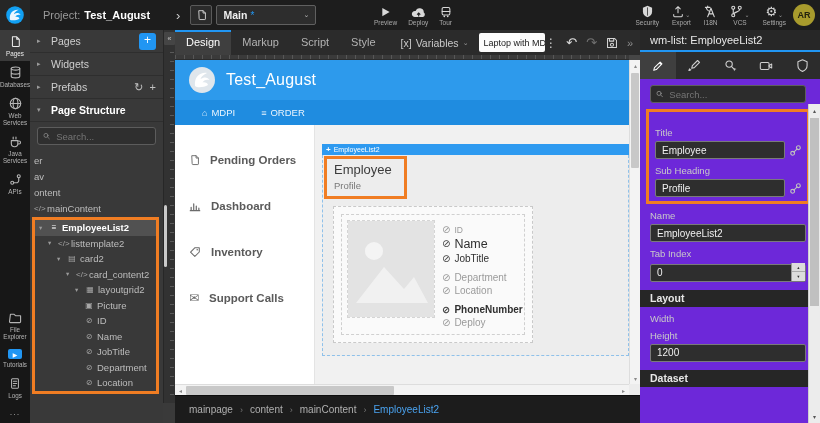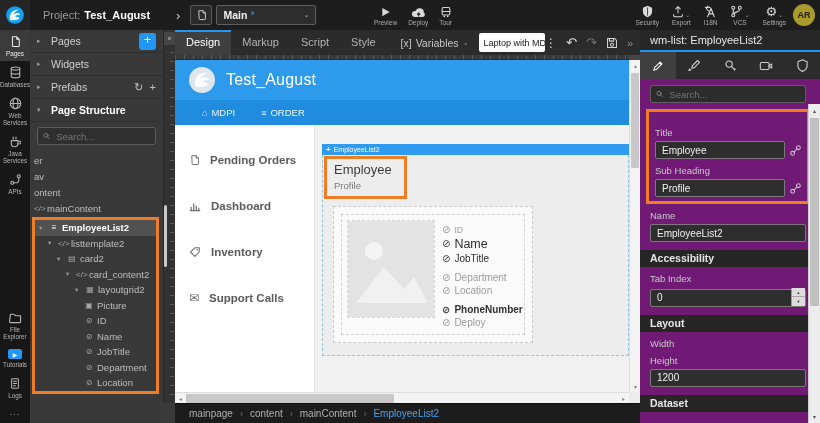--- a/index.html
+++ b/index.html
@@ -128,28 +128,28 @@
   .vscroll{position:absolute;top:5px;right:0;width:11px;bottom:11px;background:#f3f3f3;border-left:1px solid #ddd;}
   .hscroll{position:absolute;left:0;right:11px;bottom:0;height:11px;background:#f3f3f3;border-top:1px solid #ddd;display:flex;align-items:center;}
   .corner{position:absolute;right:0;bottom:0;width:11px;height:11px;background:#ececec;}
   .sc-arrow{color:#8a8a8a;font-size:6px;width:11px;height:11px;display:flex;align-items:center;justify-content:center;flex:none;cursor:pointer;}
   .vscroll .sc-arrow{position:absolute;left:0;}
   .vscroll .up{top:0;} .vscroll .down{bottom:0;}
   .v-thumb{position:absolute;left:1px;right:1px;top:13px;height:95px;background:#c8c8c8;border-radius:1px;cursor:pointer;}
   .h-thumb{height:9px;width:208px;background:#c8c8c8;border-radius:1px;cursor:pointer;}
   .h-track{flex:1;position:relative;height:100%;display:flex;align-items:center;}
 
-  .crumbs{height:20px;background:#1c1c1c;border-top:1px solid #0d0d0d;display:flex;align-items:center;
+  .crumbs{height:28px;background:#1c1c1c;border-top:1px solid #0d0d0d;display:flex;align-items:center;
           padding-left:14px;gap:7px;flex:none;font-size:10px;color:#b0b0b0;}
   .crumb{display:flex;align-items:center;gap:7px;cursor:pointer;}
   .crumb .sep{color:#777;font-size:9px;}
   .crumb.active .clabel{color:#4aa3f0;}
 
   
-  .rp{position:absolute;top:30px;left:640px;right:0;bottom:0;background:#701a75;overflow:hidden;}
+  .rp{position:absolute;top:30px;left:640px;right:0;bottom:0;background:#6d28d9;overflow:hidden;}
   .rp-head{height:22px;background:#272727;border-bottom:2px solid var(--accent);color:#e8e8e8;font-size:11px;
            display:flex;align-items:center;padding-left:10px;}
   .rp-tabs{height:27px;background:#2c2c2c;display:flex;}
   .rp-tab{flex:1;display:flex;align-items:center;justify-content:center;color:#cfcfcf;cursor:pointer;}
   .rp-tab.active{background:#3f3f3f;color:#fff;}
   .rp-body{padding:6px 14px 0 10px;}
   .rp-search{height:18px;background:#2c2c2c;border:1px solid #5f5f5f;border-radius:3px;display:flex;align-items:center;
              padding:0 5px;gap:4px;color:#9a9a9a;}
   .rp-search input{background:transparent;border:0;outline:0;color:#bdbdbd;font-size:9.5px;width:100%;font-family:inherit;}
   .hl-group{border:3px solid var(--highlight);padding:4px 6px;margin:6px -4px 0 -4px;}
@@ -692,21 +692,20 @@
             </svg>
           </span>
         </div>
       </div>
 
       <div class="rp-label">Name</div>
       <div class="rp-inrow">
         <input class="rp-input" value="EmployeeList2" style="">
       </div>
 
-      <div class="rp-section">Accessibility</div>
       <div class="rp-label">Tab Index</div>
       <div class="rp-inrow">
         <div class="step-wrap">
           <input class="rp-input" value="0" style="">
           <div class="stepper">
             <span>▴</span>
             <span>▾</span>
           </div>
         </div>
       </div>

